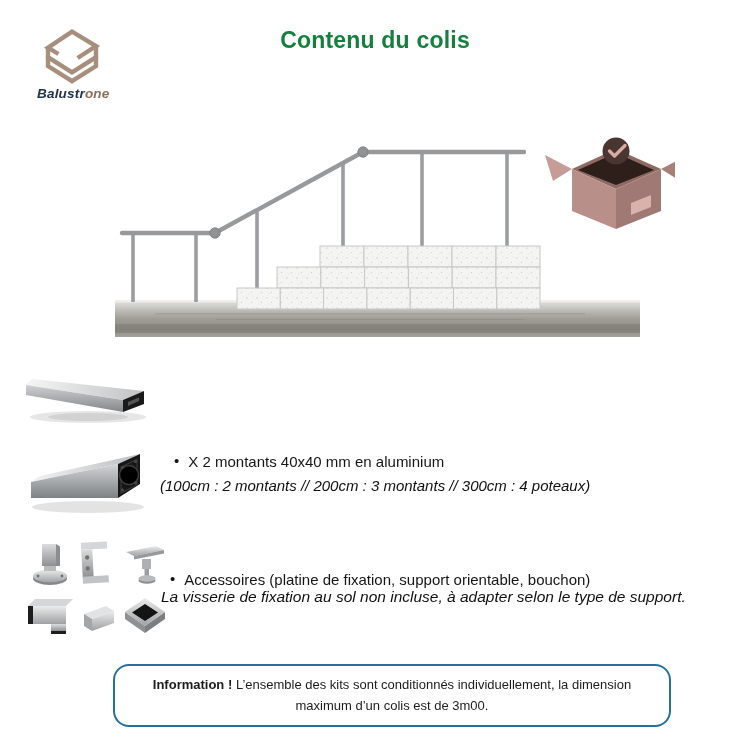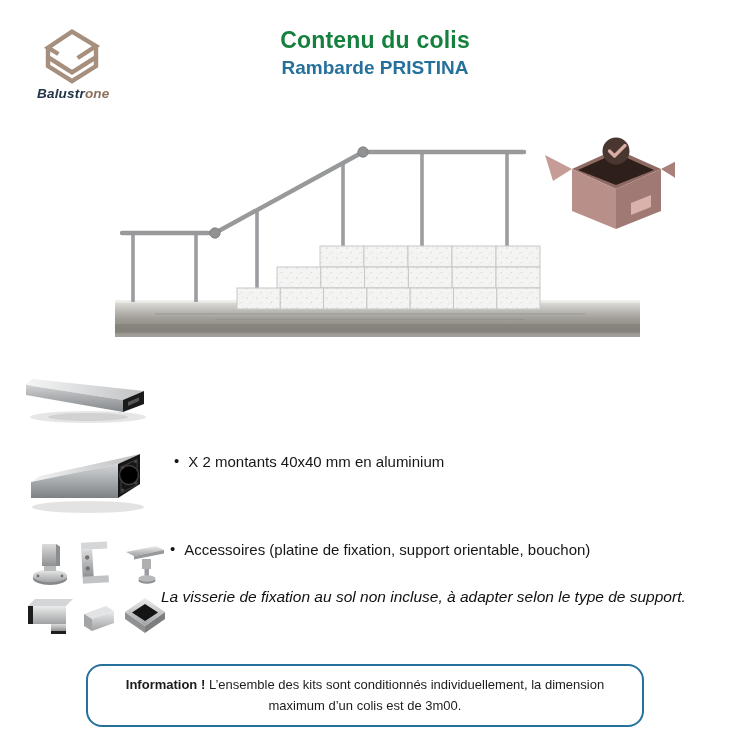--- a/index.html
+++ b/index.html
@@ -22,28 +22,28 @@
 
   
   .item-img-1 { left:22px; top:366px; width:140px; height:62px; }
   .item-img-2 { left:24px; top:440px; width:135px; height:78px; }
   .item-img-3 { left:18px; top:536px; width:152px; height:104px; }
 
   .item-text { font-size:15px; color:#161616; white-space:nowrap; }
   .item-text .bullet { display:inline-block; margin-right:9px; transform:translateY(-1px); }
   .t1 { left:170px; top:391px; }
   .t2 { left:174px; top:453px;text-align:center; }
-  .t3 { left:170px; top:541px; }
+  .t3 { left:170px; top:571px; }
   .item-note { font-size:15px; font-style:italic; color:#101010; white-space:nowrap; }
   .n2 { left:160px; top:477px; }
   .n3 { left:161px; top:588px; font-size:15.5px; }
 
   
   .infobox {
-    left:86px; top:664px; width:558px; height:63px; box-sizing:border-box;
+    left:113px; top:664px; width:558px; height:63px; box-sizing:border-box;
     border:2px solid #26719B; border-radius:16px;
     display:flex; align-items:center; justify-content:center;
   }
   .infobox p { margin:0; padding:0 24px; text-align:center; font-size:13px; line-height:1.55; color:#1c1c1c; }
   .infobox .b { font-weight:700; }
 </style>
 </head>
 <body>
 
 <div class="page">
@@ -51,21 +51,20 @@
   <svg class="abs logo-mark" viewBox="0 0 80 80">
     <g fill="none" stroke="#A78F7D" stroke-width="5.5" stroke-linejoin="miter">
       <path d="M23 40 L10 32 L40 12 L70 30 L47 45"></path>
       <path d="M10 32 L10 44 L40 63 L70 44 L70 31"></path>
       <path d="M10 44 L10 55 L40 74 L70 55 L70 44"></path>
     </g>
   </svg>
   <div class="abs logo-word"><span class="p1">Balustr</span><span class="p2">one</span></div>
 
   <div class="abs page-title">Contenu du colis</div>
-  <div class="abs page-subtitle">Rambarde PRISTINA</div>
 
   <svg class="abs scene" viewBox="0 0 580 215">
     <defs>
       <linearGradient id="gGround" x1="0" y1="0" x2="0" y2="1">
         <stop offset="0" stop-color="#e8e7e4"></stop>
           <stop offset="0.25" stop-color="#c2c0bb"></stop>
         <stop offset="0.5" stop-color="#a19e98"></stop>
           <stop offset="0.8" stop-color="#8d8a84"></stop>
         <stop offset="1" stop-color="#a5a29d"></stop>
       </linearGradient>
@@ -171,20 +170,21 @@
     <polygon points="7,42 94,24 94,58 7,58" fill="url(#gF2)"></polygon>
     <polygon points="94,24 116,14 116,44 94,58" fill="#161616"></polygon>
     <polygon points="97,27 113,19.5 113,45 97,53" fill="none" stroke="#383838" stroke-width="1.2"></polygon>
     <circle cx="105" cy="35" r="9.5" fill="#000000" stroke="#3d3d3d" stroke-width="1.5"></circle>
     <circle cx="98.5" cy="27.5" r="1.6" fill="#474747"></circle>
       <circle cx="111.5" cy="21.5" r="1.6" fill="#474747"></circle>
     <circle cx="98.5" cy="50" r="1.6" fill="#474747"></circle>
       <circle cx="111.5" cy="43" r="1.6" fill="#474747"></circle>
   </svg>
   <div class="abs item-text t2"><span class="bullet">•</span><span>X 2 montants 40x40 mm en aluminium</span></div>
+  <div class="abs item-note n2">(100cm : 2 montants // 200cm : 3 montants // 300cm : 4 poteaux)</div>
 
   <svg class="abs item-img-3" viewBox="0 0 152 104">
     <defs>
       <linearGradient id="gM" x1="0" y1="0" x2="0" y2="1">
           <stop offset="0" stop-color="#ececec"></stop>
           <stop offset="1" stop-color="#9fa1a3"></stop>
         </linearGradient>
       <linearGradient id="gM2" x1="0" y1="0" x2="0" y2="1">
           <stop offset="0" stop-color="#dcdcdc"></stop>
           <stop offset="1" stop-color="#8e9092"></stop>

